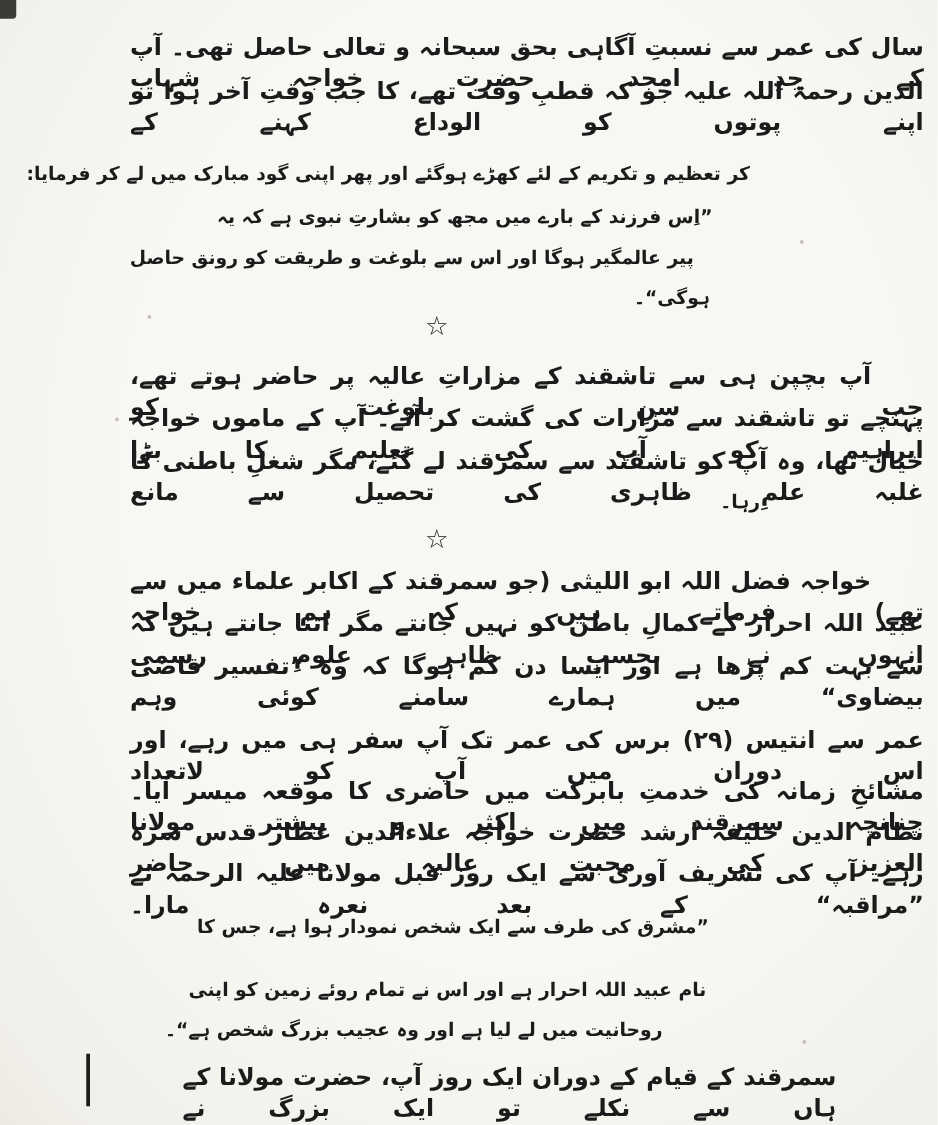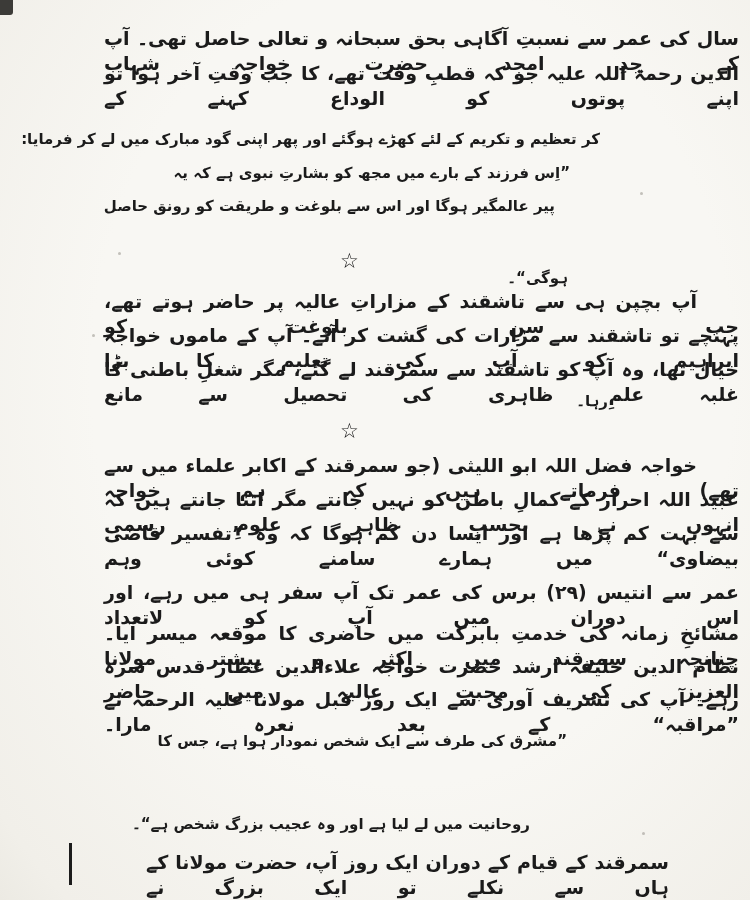--- a/index.html
+++ b/index.html
@@ -77,37 +77,38 @@
   <div class="speck" style="left:158px; top:702px;"></div>
   <div class="speck" style="left:642px; top:832px;"></div>
   <div class="speck" style="left:92px; top:334px;"></div>
 
   <div class="line" style="top:26px;">سال کی عمر سے نسبتِ آگاہی بحق سبحانہ و تعالی حاصل تھی۔ آپ کے جدِ امجد حضرت خواجہ شہاب</div>
   <div class="line" style="top:61px;">الدین رحمۃ اللہ علیہ جو کہ قطبِ وقت تھے، کا جب وقتِ آخر ہوا تو اپنے پوتوں کو الوداع کہنے کے</div>
   <div class="free-line" style="top:164px; right:180px;">”اِس فرزند کے بارے میں مجھ کو بشارتِ نبوی ہے کہ یہ</div>
 
   <div class="free-line" style="top:130px; right:150px;">کر تعظیم و تکریم کے لئے کھڑے ہوگئے اور پھر اپنی گود مبارک میں لے کر فرمایا:</div>
   <div class="free-line" style="top:197px; right:195px;">پیر عالمگیر ہوگا اور اس سے بلوغت و طریقت کو رونق حاصل</div>
-  <div class="free-line" style="top:229px; right:182px;margin-top:40px;">ہوگی“۔</div>
+  <div class="free-line" style="top:229px; right:182px;">ہوگی“۔</div>
 
   <div class="star" style="top:249px; left:340px;">☆</div>
 
   <div class="line indent" style="top:289px;">آپ بچپن ہی سے تاشقند کے مزاراتِ عالیہ پر حاضر ہوتے تھے، جب سنِ بلوغت کو</div>
   <div class="line" style="top:323px;">پہنچے تو تاشقند سے مزارات کی گشت کر آتے۔ آپ کے ماموں خواجہ ابراہیم کو آپ کی تعلیم کا بڑا</div>
   <div class="line" style="top:357px;">خیال تھا، وہ آپ کو تاشقند سے سمرقند لے گئے، مگر شغلِ باطنی کا غلبہ علمِ ظاہری کی تحصیل سے مانع</div>
   <div class="free-line" style="top:392px; right:142px;">رہا۔</div>
 
   <div class="star" style="top:419px; left:340px;">☆</div>
 
   <div class="line indent" style="top:453px;">خواجہ فضل اللہ ابو اللیثی (جو سمرقند کے اکابر علماء میں سے تھے) فرماتے ہیں کہ ہم خواجہ</div>
   <div class="line" style="top:487px;">عبید اللہ احرار کے کمالِ باطن کو نہیں جانتے مگر اتنا جانتے ہیں کہ انہوں نے بحسبِ ظاہر علومِ رسمی</div>
   <div class="line" style="top:521px;">سے بہت کم پڑھا ہے اور ایسا دن کم ہوگا کہ وہ ”تفسیر قاضی بیضاوی“ میں ہمارے سامنے کوئی وہم</div>
   <div class="line" style="top:580px;">عمر سے انتیس (۲۹) برس کی عمر تک آپ سفر ہی میں رہے، اور اس دوران میں آپ کو لاتعداد</div>
   <div class="line" style="top:621px;">مشائخِ زمانہ کی خدمتِ بابرکت میں حاضری کا موقعہ میسر آیا۔ چنانچہ سمرقند میں اکثر و بیشتر مولانا</div>
   <div class="line" style="top:654px;">نظام الدین خلیفہ ارشد حضرت خواجہ علاءالدین عطار قدس سرہ العزیز کی محبتِ عالیہ میں حاضر</div>
   <div class="line" style="top:687px;">رہے۔ آپ کی تشریف آوری سے ایک روز قبل مولانا علیہ الرحمہ نے ”مراقبہ“ کے بعد نعرہ مارا۔</div>
 
   <div class="free-line" style="top:732px; right:183px;">”مشرق کی طرف سے ایک شخص نمودار ہوا ہے، جس کا</div>
+  <div class="free-line" style="top:783px; right:185px;">نام عبید اللہ احرار ہے اور اس نے تمام روئے زمین کو اپنی</div>
   <div class="free-line" style="top:815px; right:220px;">روحانیت میں لے لیا ہے اور وہ عجیب بزرگ شخص ہے“۔</div>
 
   <div class="line" style="top:850px; left:110px; width:523px;">سمرقند کے قیام کے دوران ایک روز آپ، حضرت مولانا کے ہاں سے نکلے تو ایک بزرگ نے</div>
 
 </div>
 
 </body></html>

